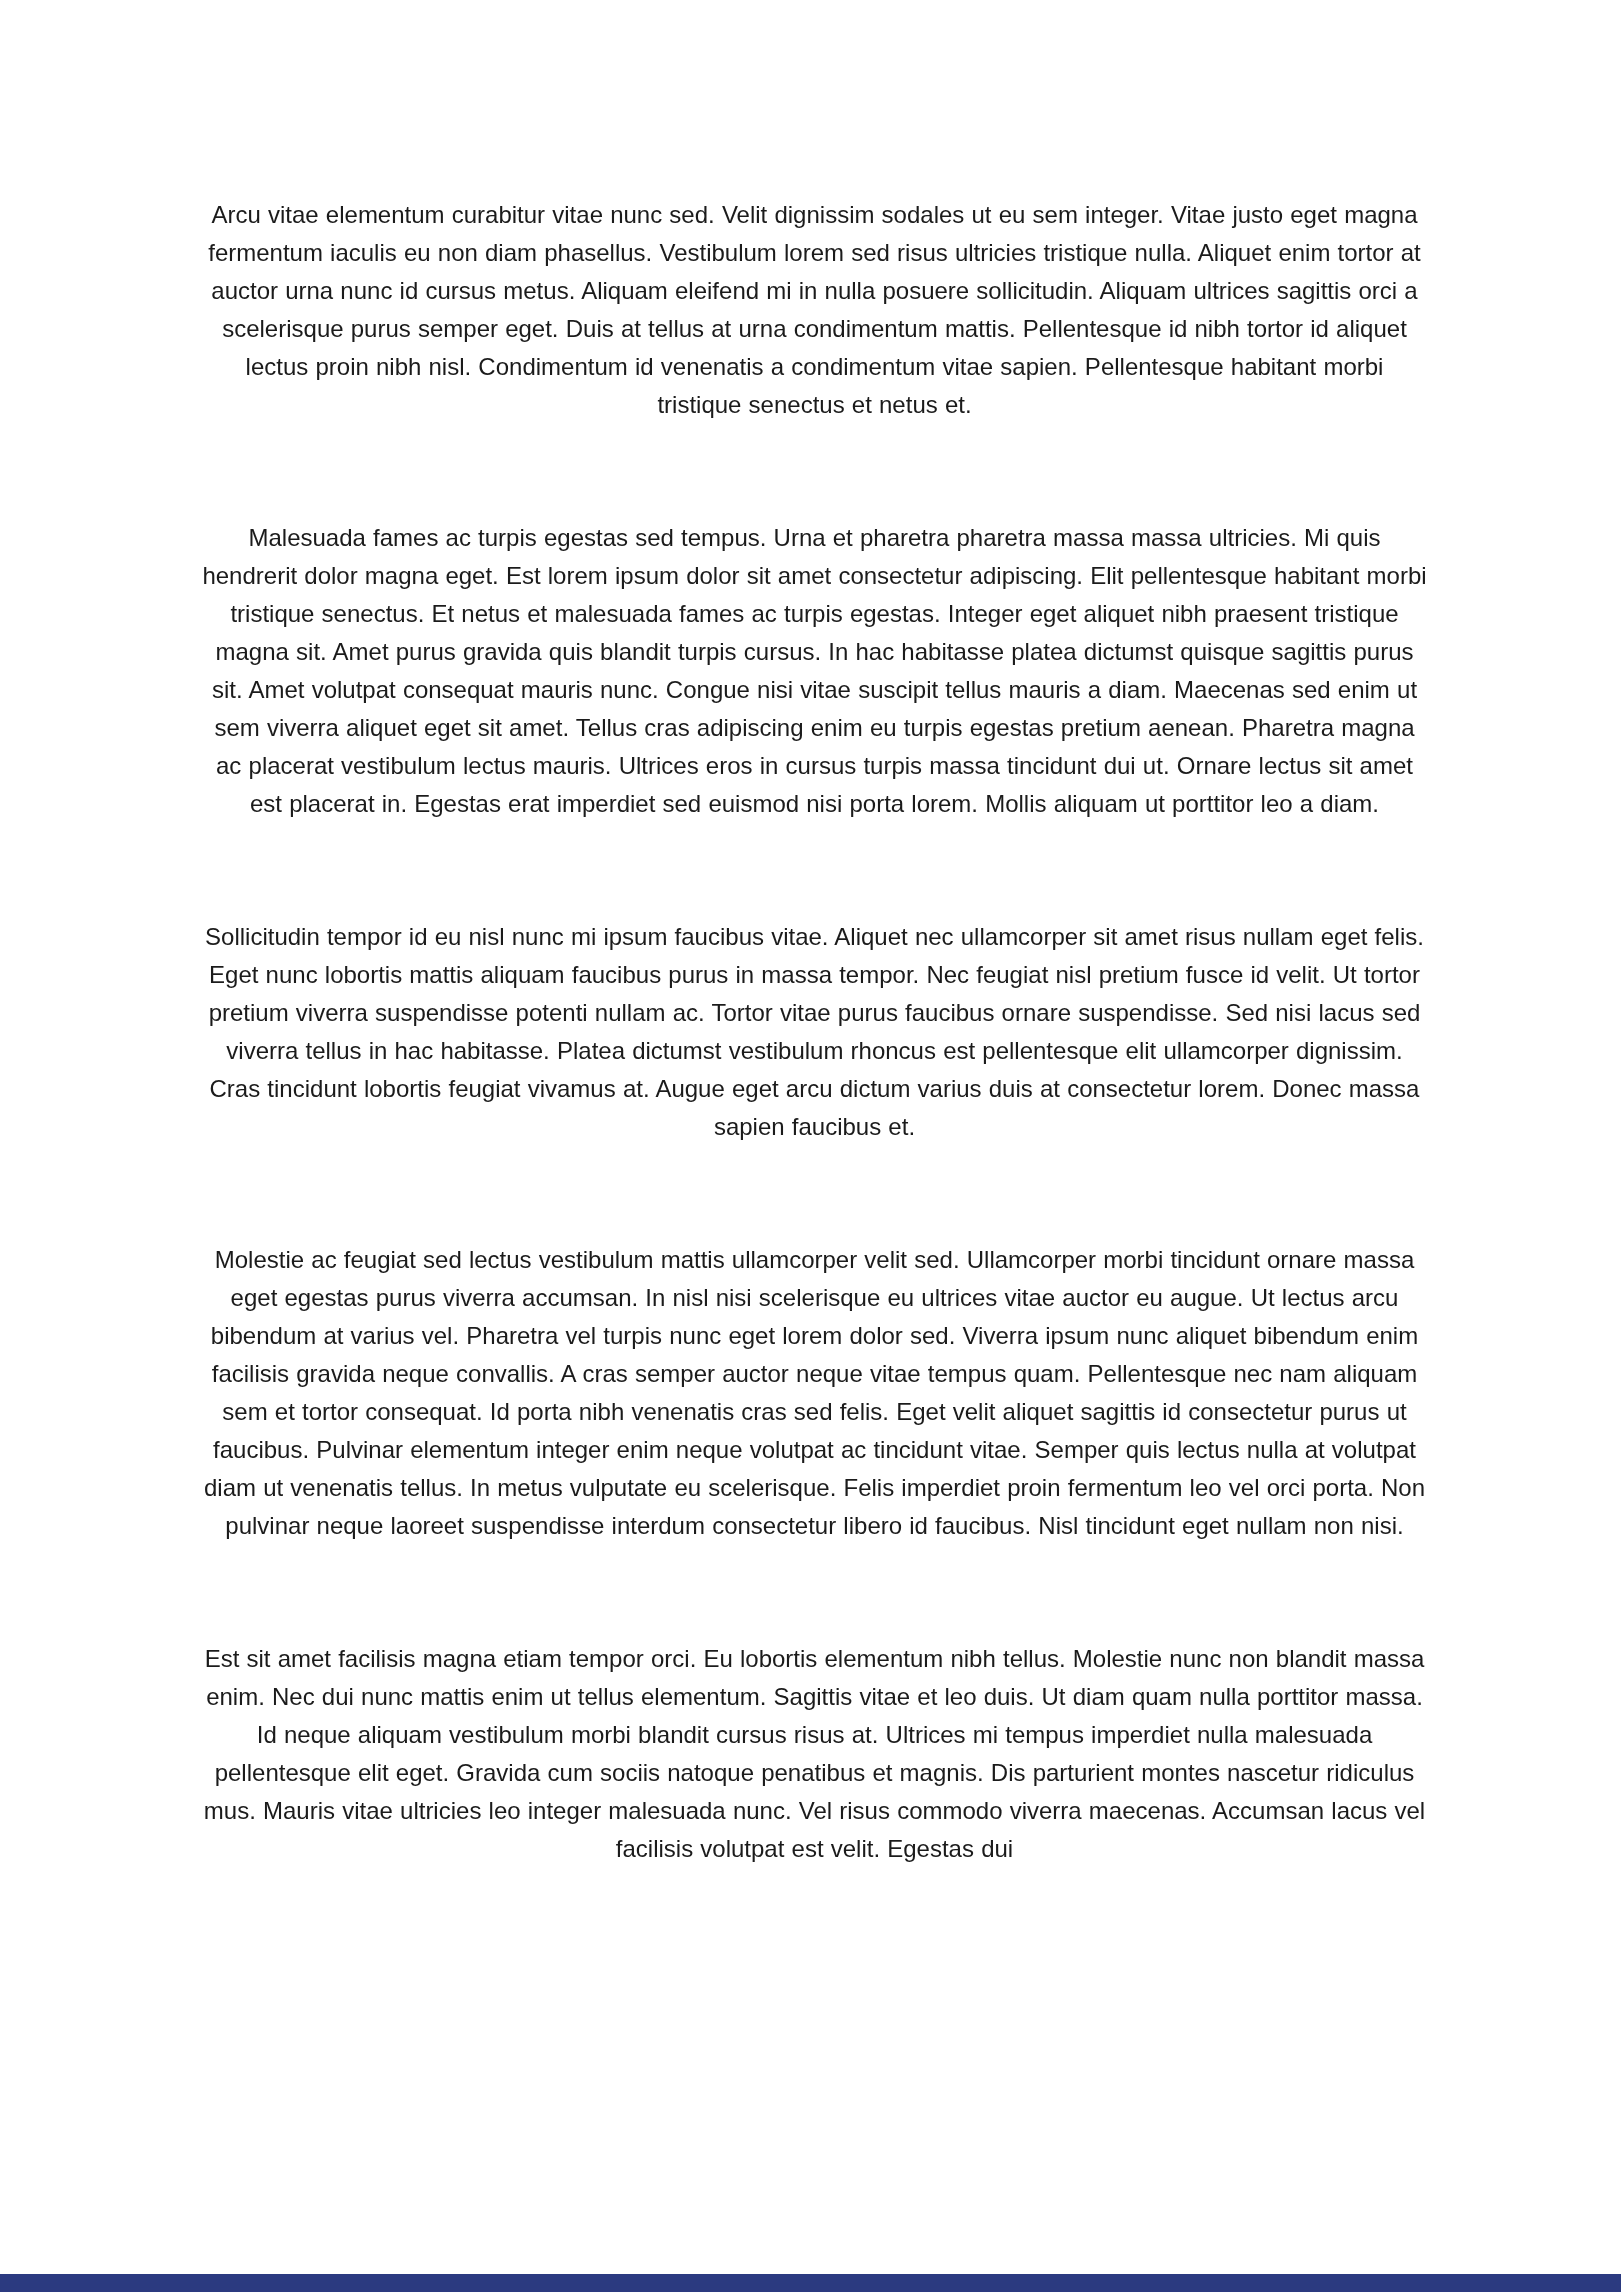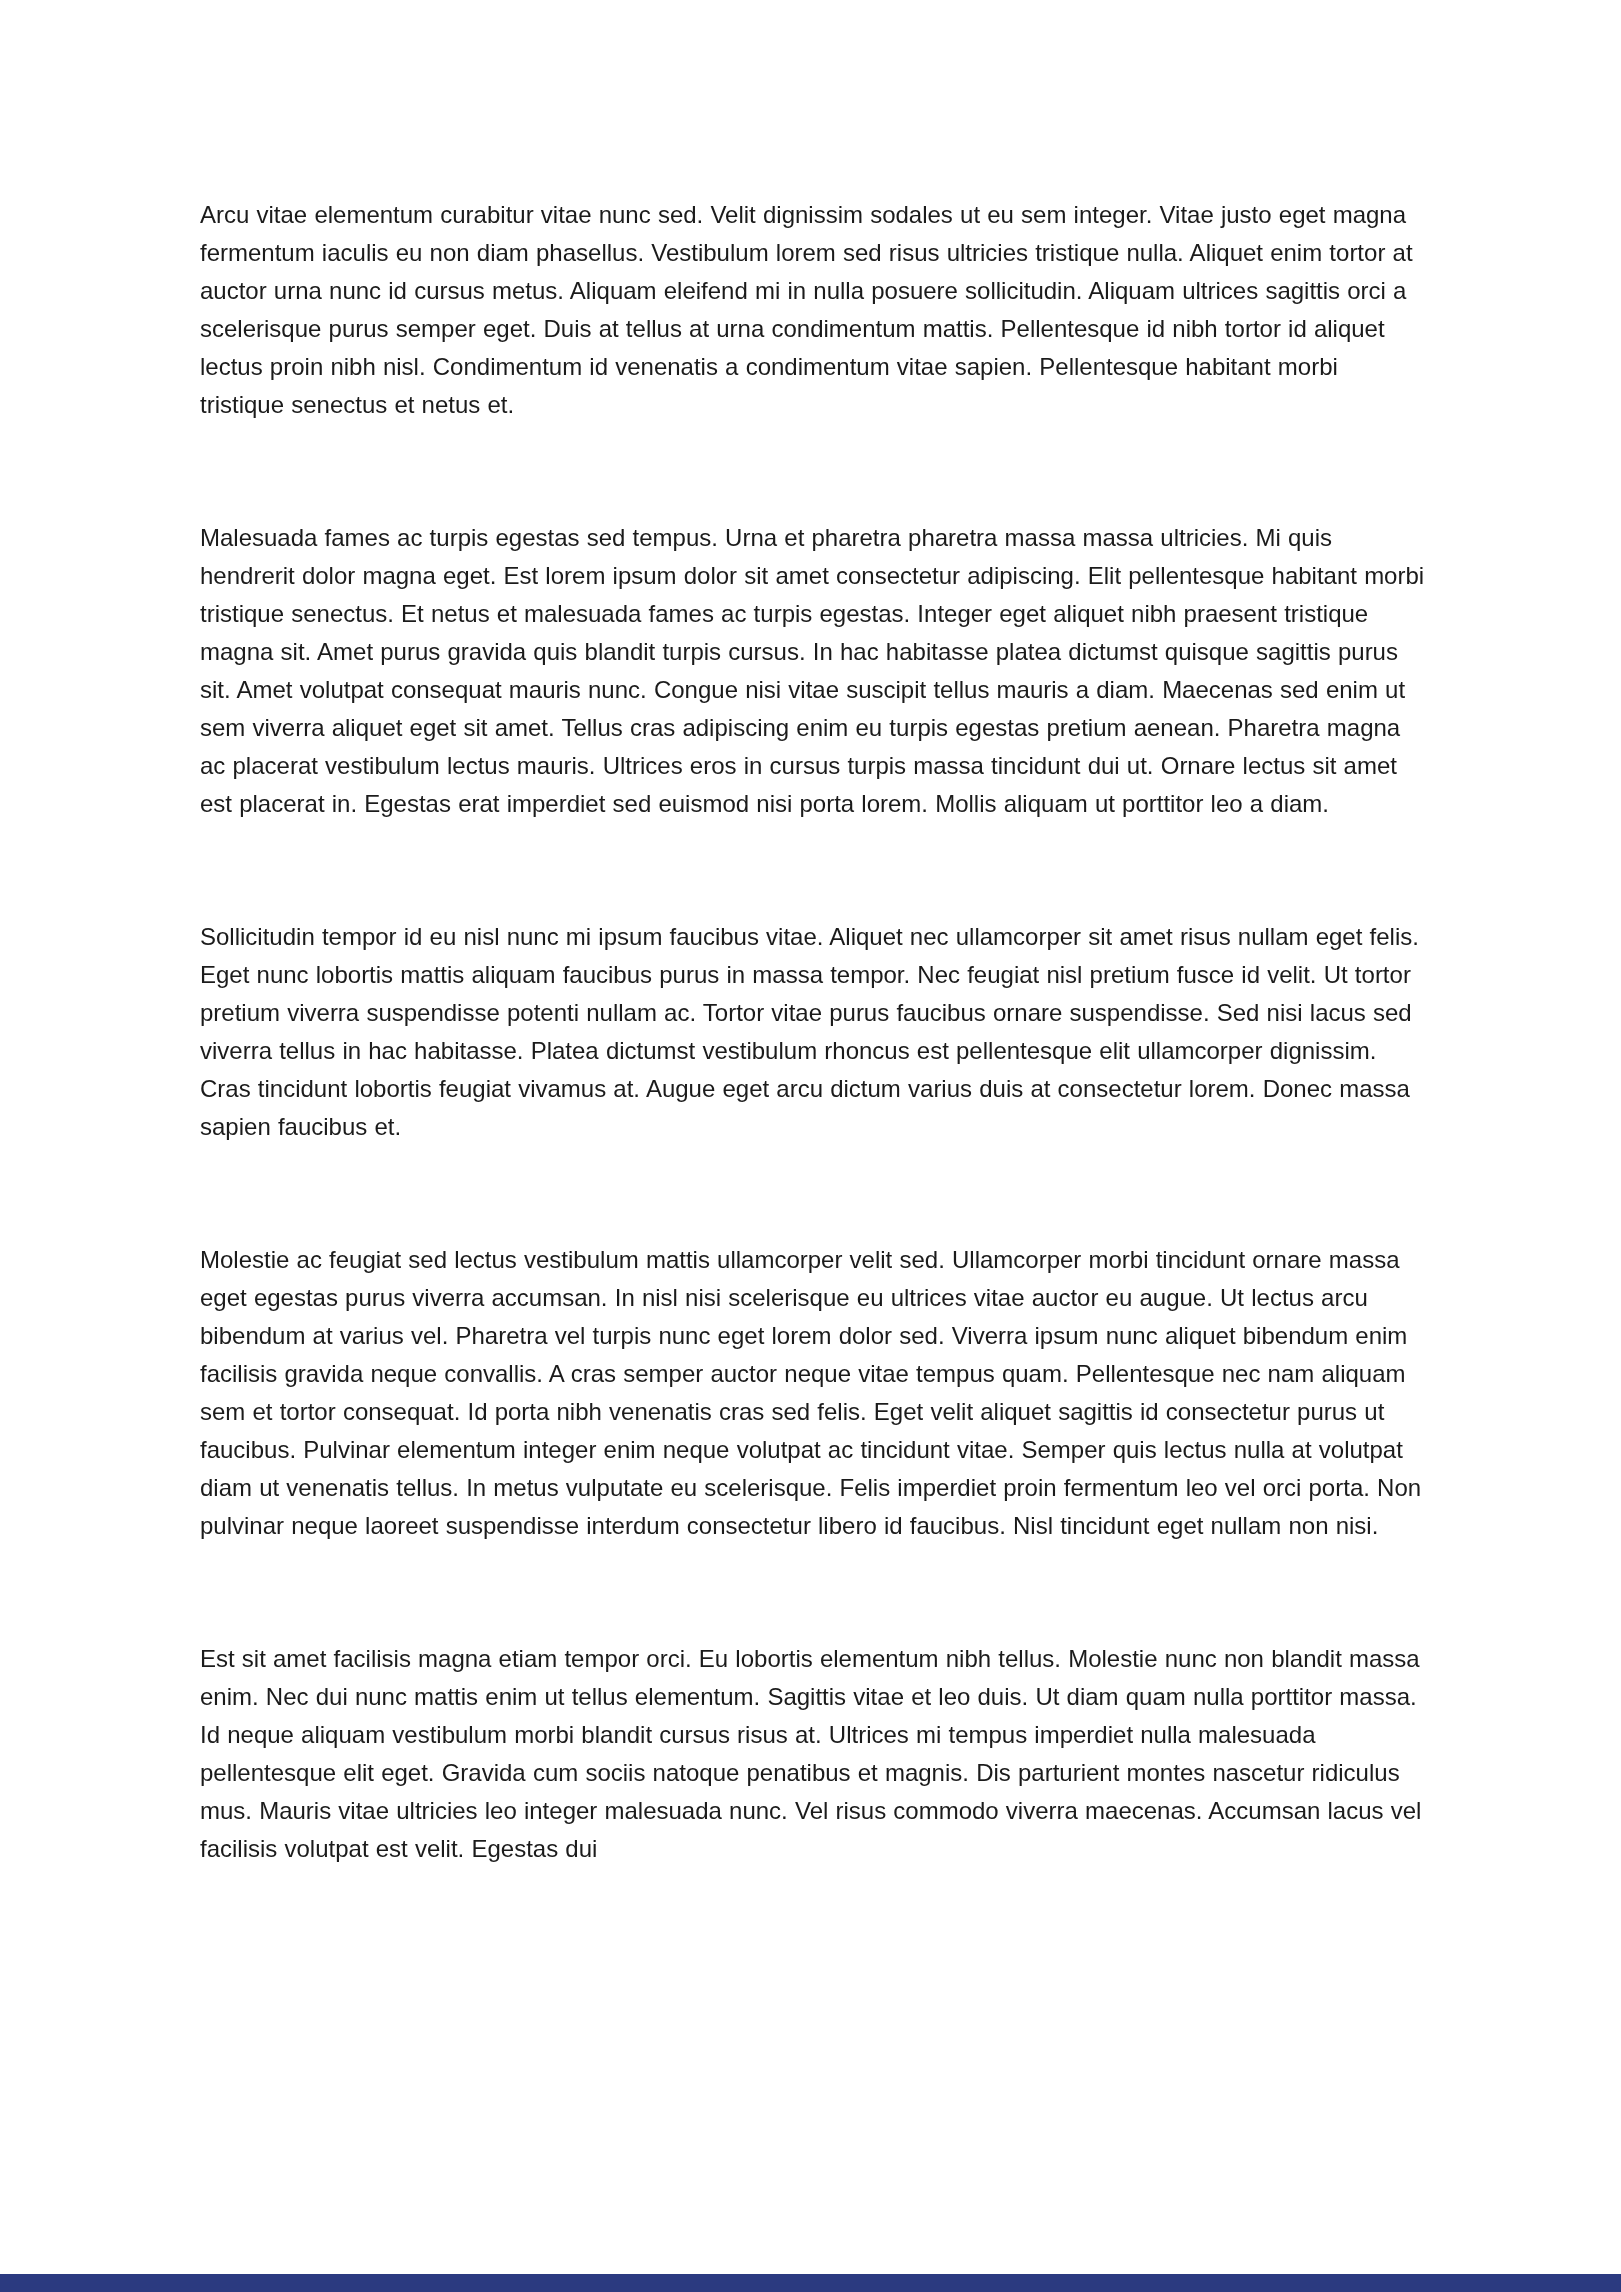--- a/index.html
+++ b/index.html
@@ -20,21 +20,21 @@
     background: #ffffff;
   }
   .text-area {
     position: absolute;
     left: 200px;
     top: 196px;
     width: 1229px;
     color: #1b1b1b;
     font-size: 24px;
     line-height: 38px;
-    text-align: left;
+    text-align: center;
     word-spacing: 0.5px;
   }
   .text-area p {
     margin: 0 0 95px 0;
   }
   .text-area p:last-child {
     margin-bottom: 0;
   }
   .bottom-bar {
     position: absolute;

